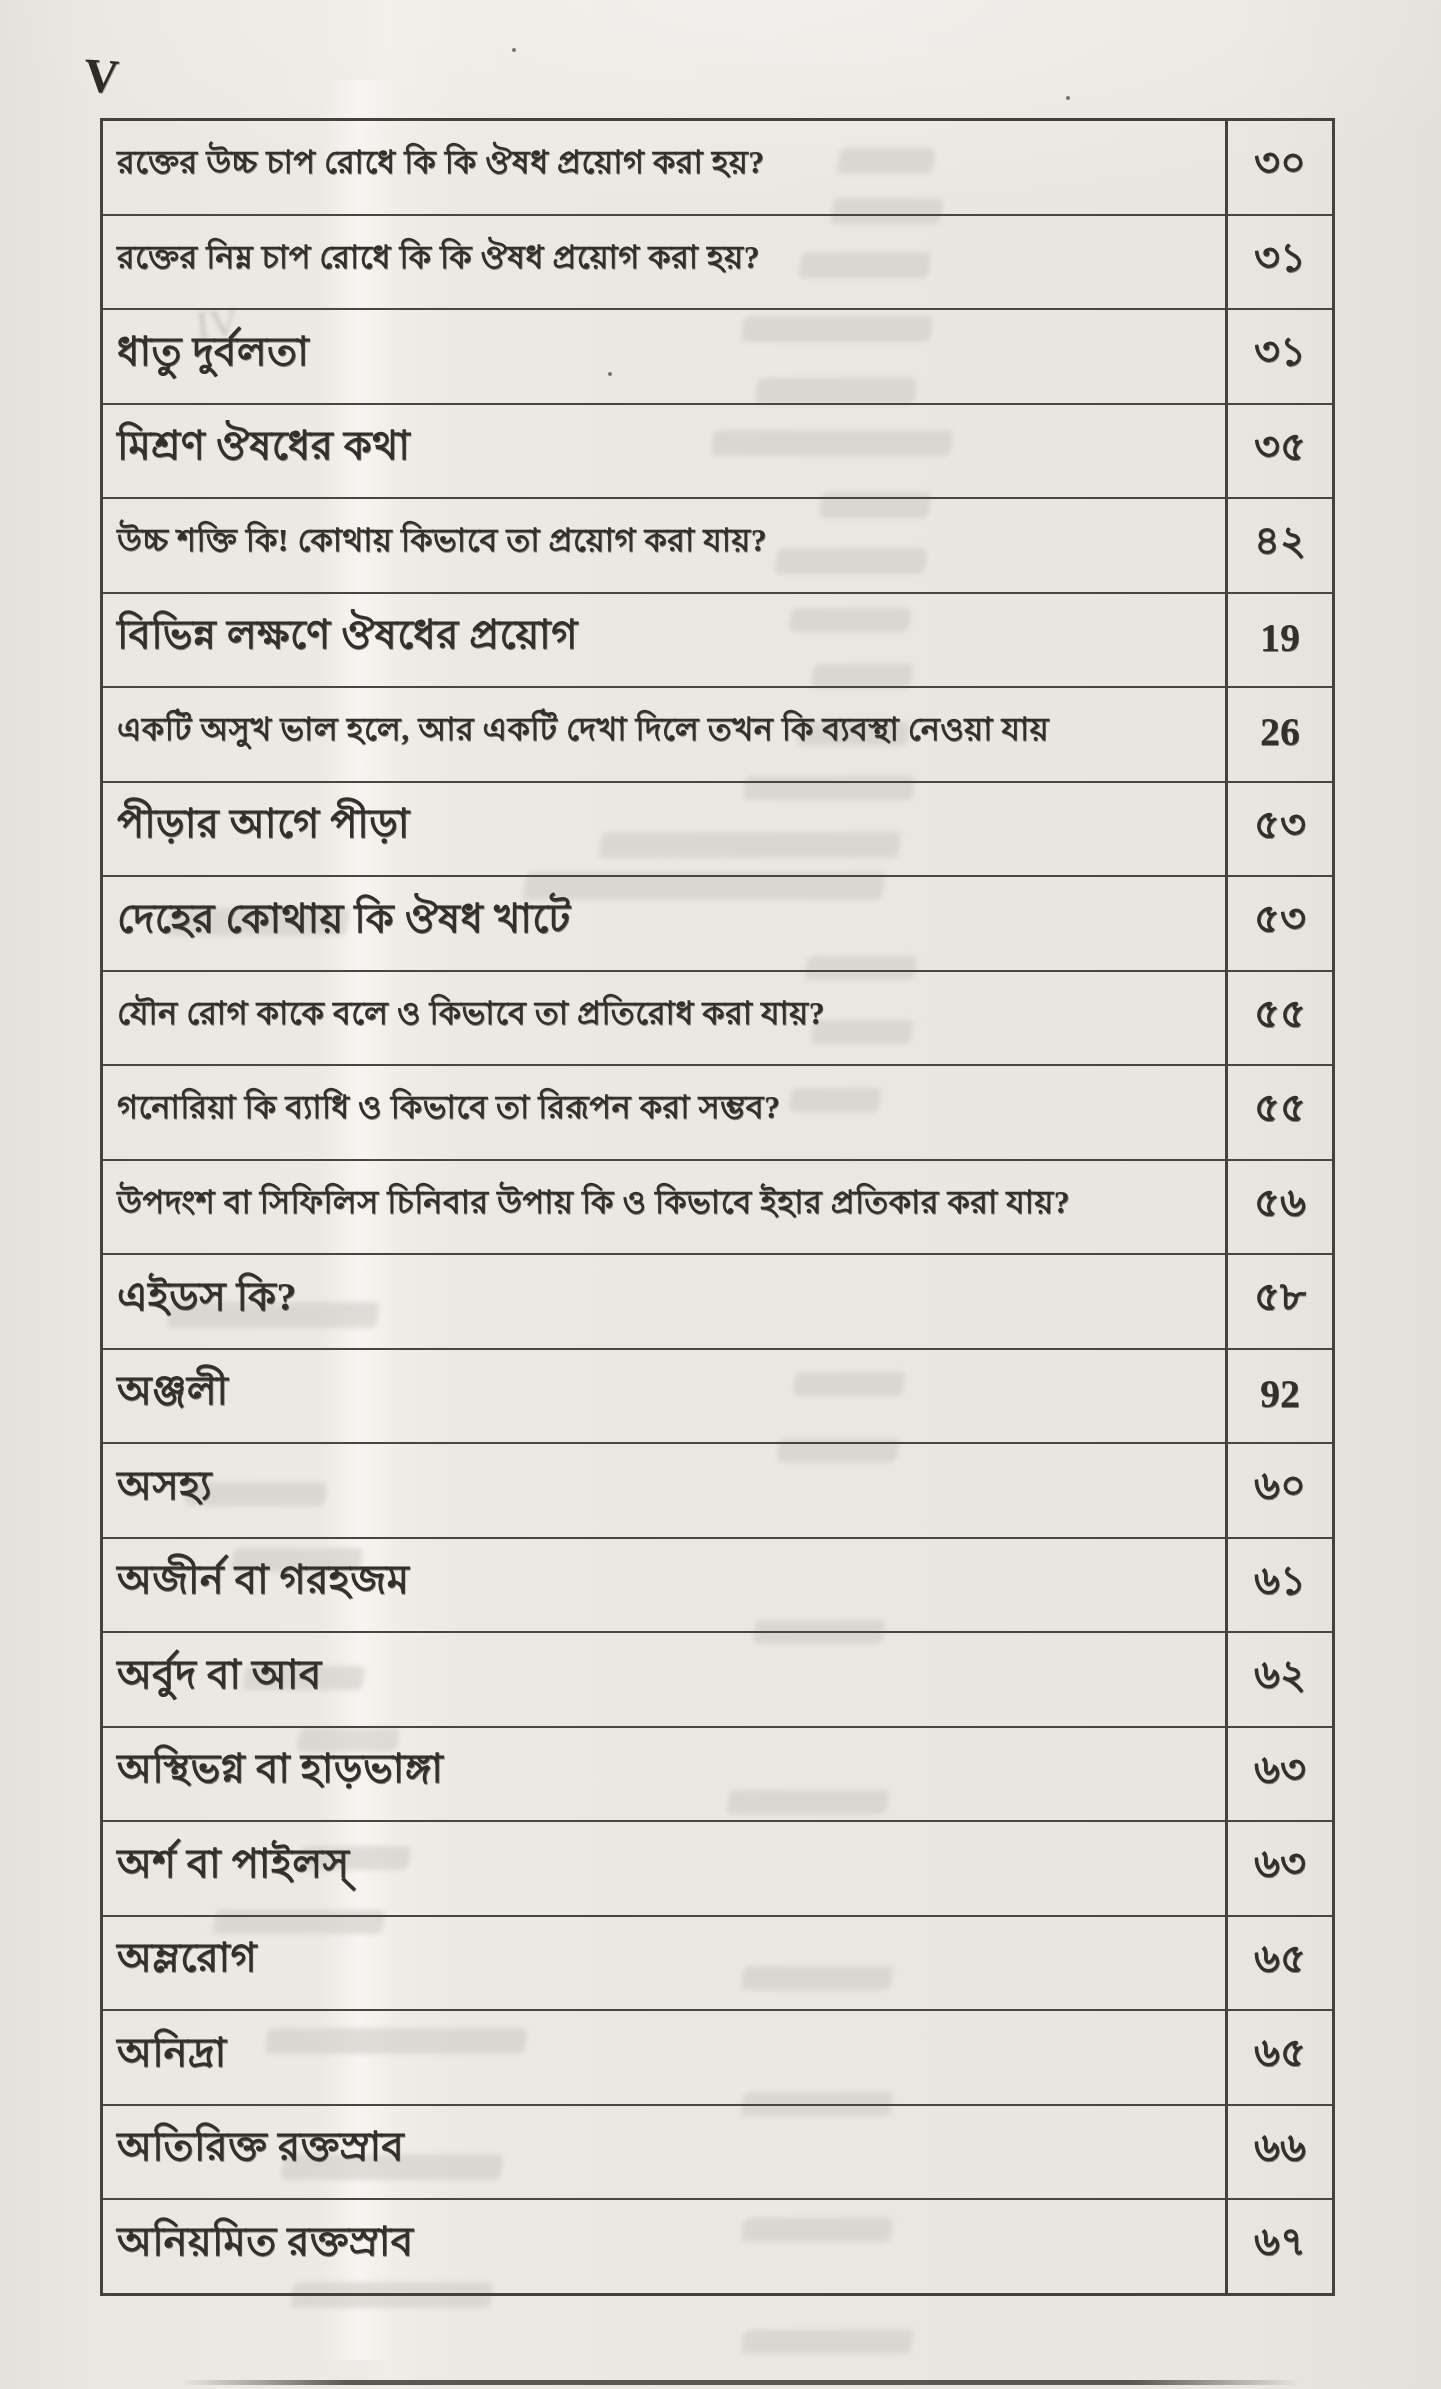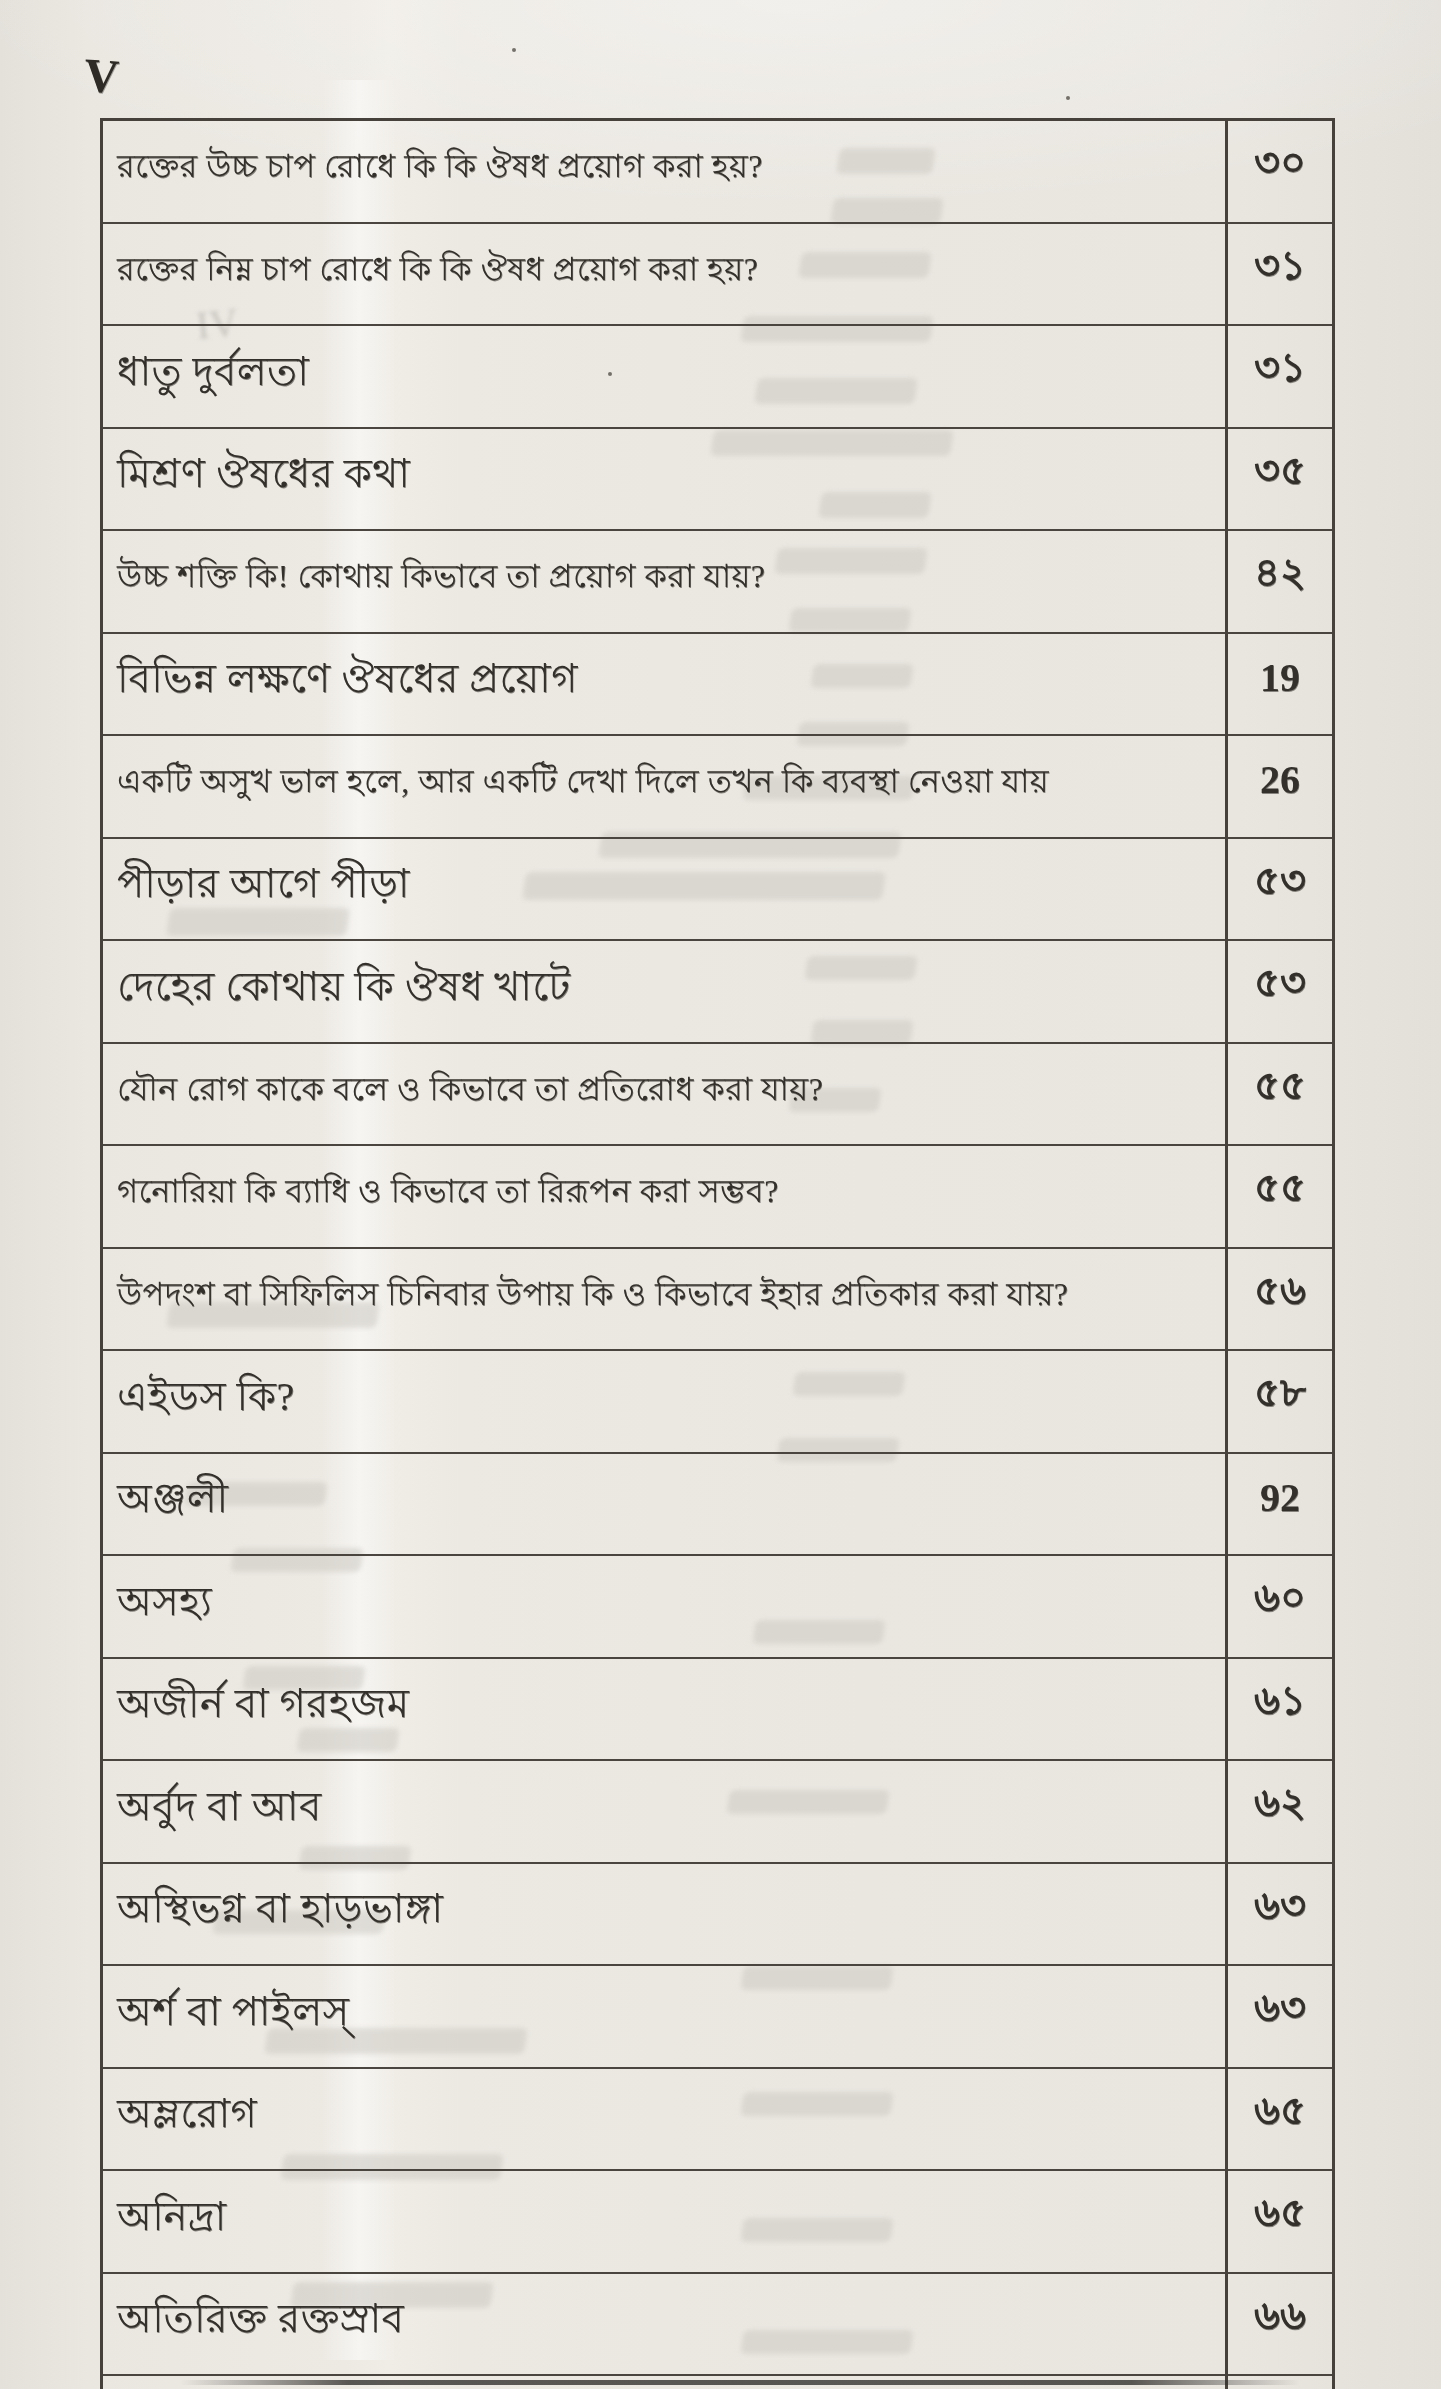--- a/index.html
+++ b/index.html
@@ -40,31 +40,31 @@
   }
   .toc td{
     border:2px solid #4a453f;
     border-left:none;border-right:none;
     height:85.5px;vertical-align:middle;
     color:#332f2a;
     overflow:hidden;white-space:nowrap;
   }
   .toc td.title{
     padding:0 10px 6px 14px;
-    font-size:40px;font-weight:400;
+    font-size:40px;font-weight:700;
     letter-spacing:.5px;
     text-shadow:.6px .6px 0 rgba(51,47,42,.55);
   }
   .toc td.title.long{font-size:32px;}
   .toc td.pageno{
     border-left:3px solid #46413b;
     text-align:center;
     font-size:40px;font-weight:600;
     text-shadow:.6px .6px 0 rgba(51,47,42,.55);
-    padding-bottom:14px;
+    padding-bottom:6px;
   }
   .toc colgroup .c-title{width:1125px;}
   .toc colgroup .c-page{width:107px;}
   
   .ghost{
     position:absolute;background:#cdcac3;opacity:.55;filter:blur(2.5px);
     border-radius:6px;transform:skewX(-8deg);
     pointer-events:none;
   }
   .speck{position:absolute;width:4px;height:4px;border-radius:50%;background:#55504a;opacity:.8;}

